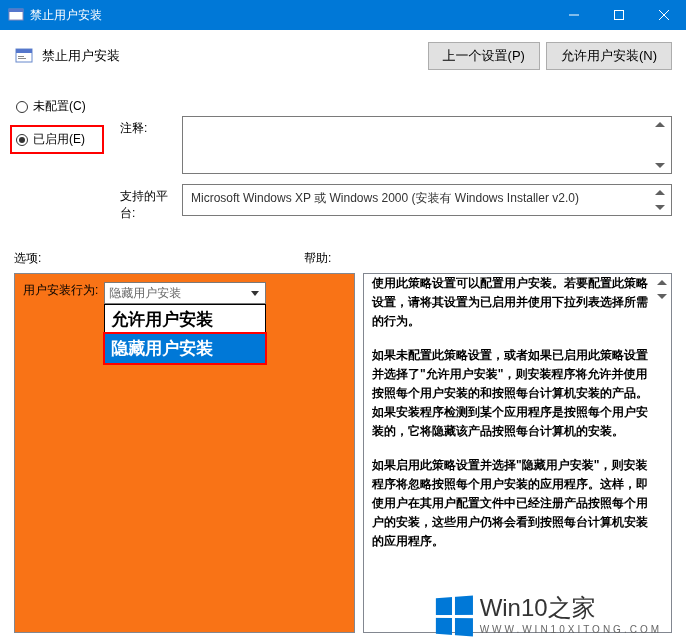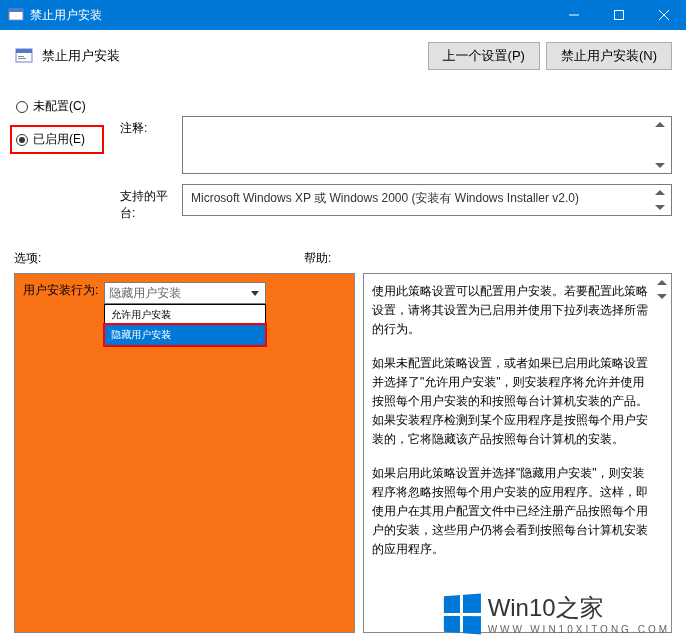--- a/index.html
+++ b/index.html
@@ -227,55 +227,57 @@
       top: 22px;
       left: 0;
       width: 162px;
       border: 1px solid #000;
       background: #fff;
       z-index: 10;
     }
     .dropdown-item {
       padding: 3px 6px;
       cursor: pointer;
-      font-size: 10px;
+      font-size: 17px;
+      font-weight: bold;
     }
     .dropdown-item.selected {
       background: #0078d7;
       color: #fff;
     }
     .dropdown-highlight {
       border: 2px solid #ff0000;
       margin: -2px;
     }
     
     .help-panel {
       flex: 1;
       border: 1px solid #828790;
       background: #fff;
       height: 360px;
       position: relative;
-      padding: 8px 20px 8px 8px;
+      padding: 0 20px 8px 8px;
       font-size: 12px;
       line-height: 1.6;
       color: #000;
       overflow: hidden;
+      font-weight: bold;
     }
     .help-panel p { margin-bottom: 14px; }
     .help-scroll { position: absolute; right: 4px; }
     .help-scroll.up { top: 6px; }
     .help-scroll.down { top: 20px; }
     
     
     .watermark {
       position: absolute;
-      right: 16px;
+      right: 24px;
       bottom: 8px;
       display: flex;
-      align-items: center;
+      align-items: flex-end;
       gap: 8px;
     }
     .watermark-text {
       font-size: 24px;
       font-weight: 300;
       color: #333;
     }
     .watermark-sub {
       font-size: 10px;
       color: #666;
@@ -330,21 +332,21 @@
       <svg width="20" height="20" viewBox="0 0 20 20">
           <rect x="2" y="3" width="16" height="13" fill="#fff" stroke="#6688cc" stroke-width="1"></rect>
           <rect x="2" y="3" width="16" height="4" fill="#5577cc"></rect>
           <rect x="4" y="10" width="6" height="1" fill="#888"></rect>
           <rect x="4" y="12" width="8" height="1" fill="#888"></rect>
         </svg>
     </span>
     <span class="header-title">禁止用户安装</span>
     <div class="nav-buttons">
       <button class="nav-btn">上一个设置(P)</button>
-      <button class="nav-btn">禁止用户安装(N)</button>
+      <button class="nav-btn">允许用户安装(N)</button>
     </div>
   </div>
 
   <div class="upper-section">
     <div class="radio-group">
       <div class="radio-item">
         <span class="radio-circle"></span>
         <span>未配置(C)</span>
       </div>
       <div class="radio-item highlight">

